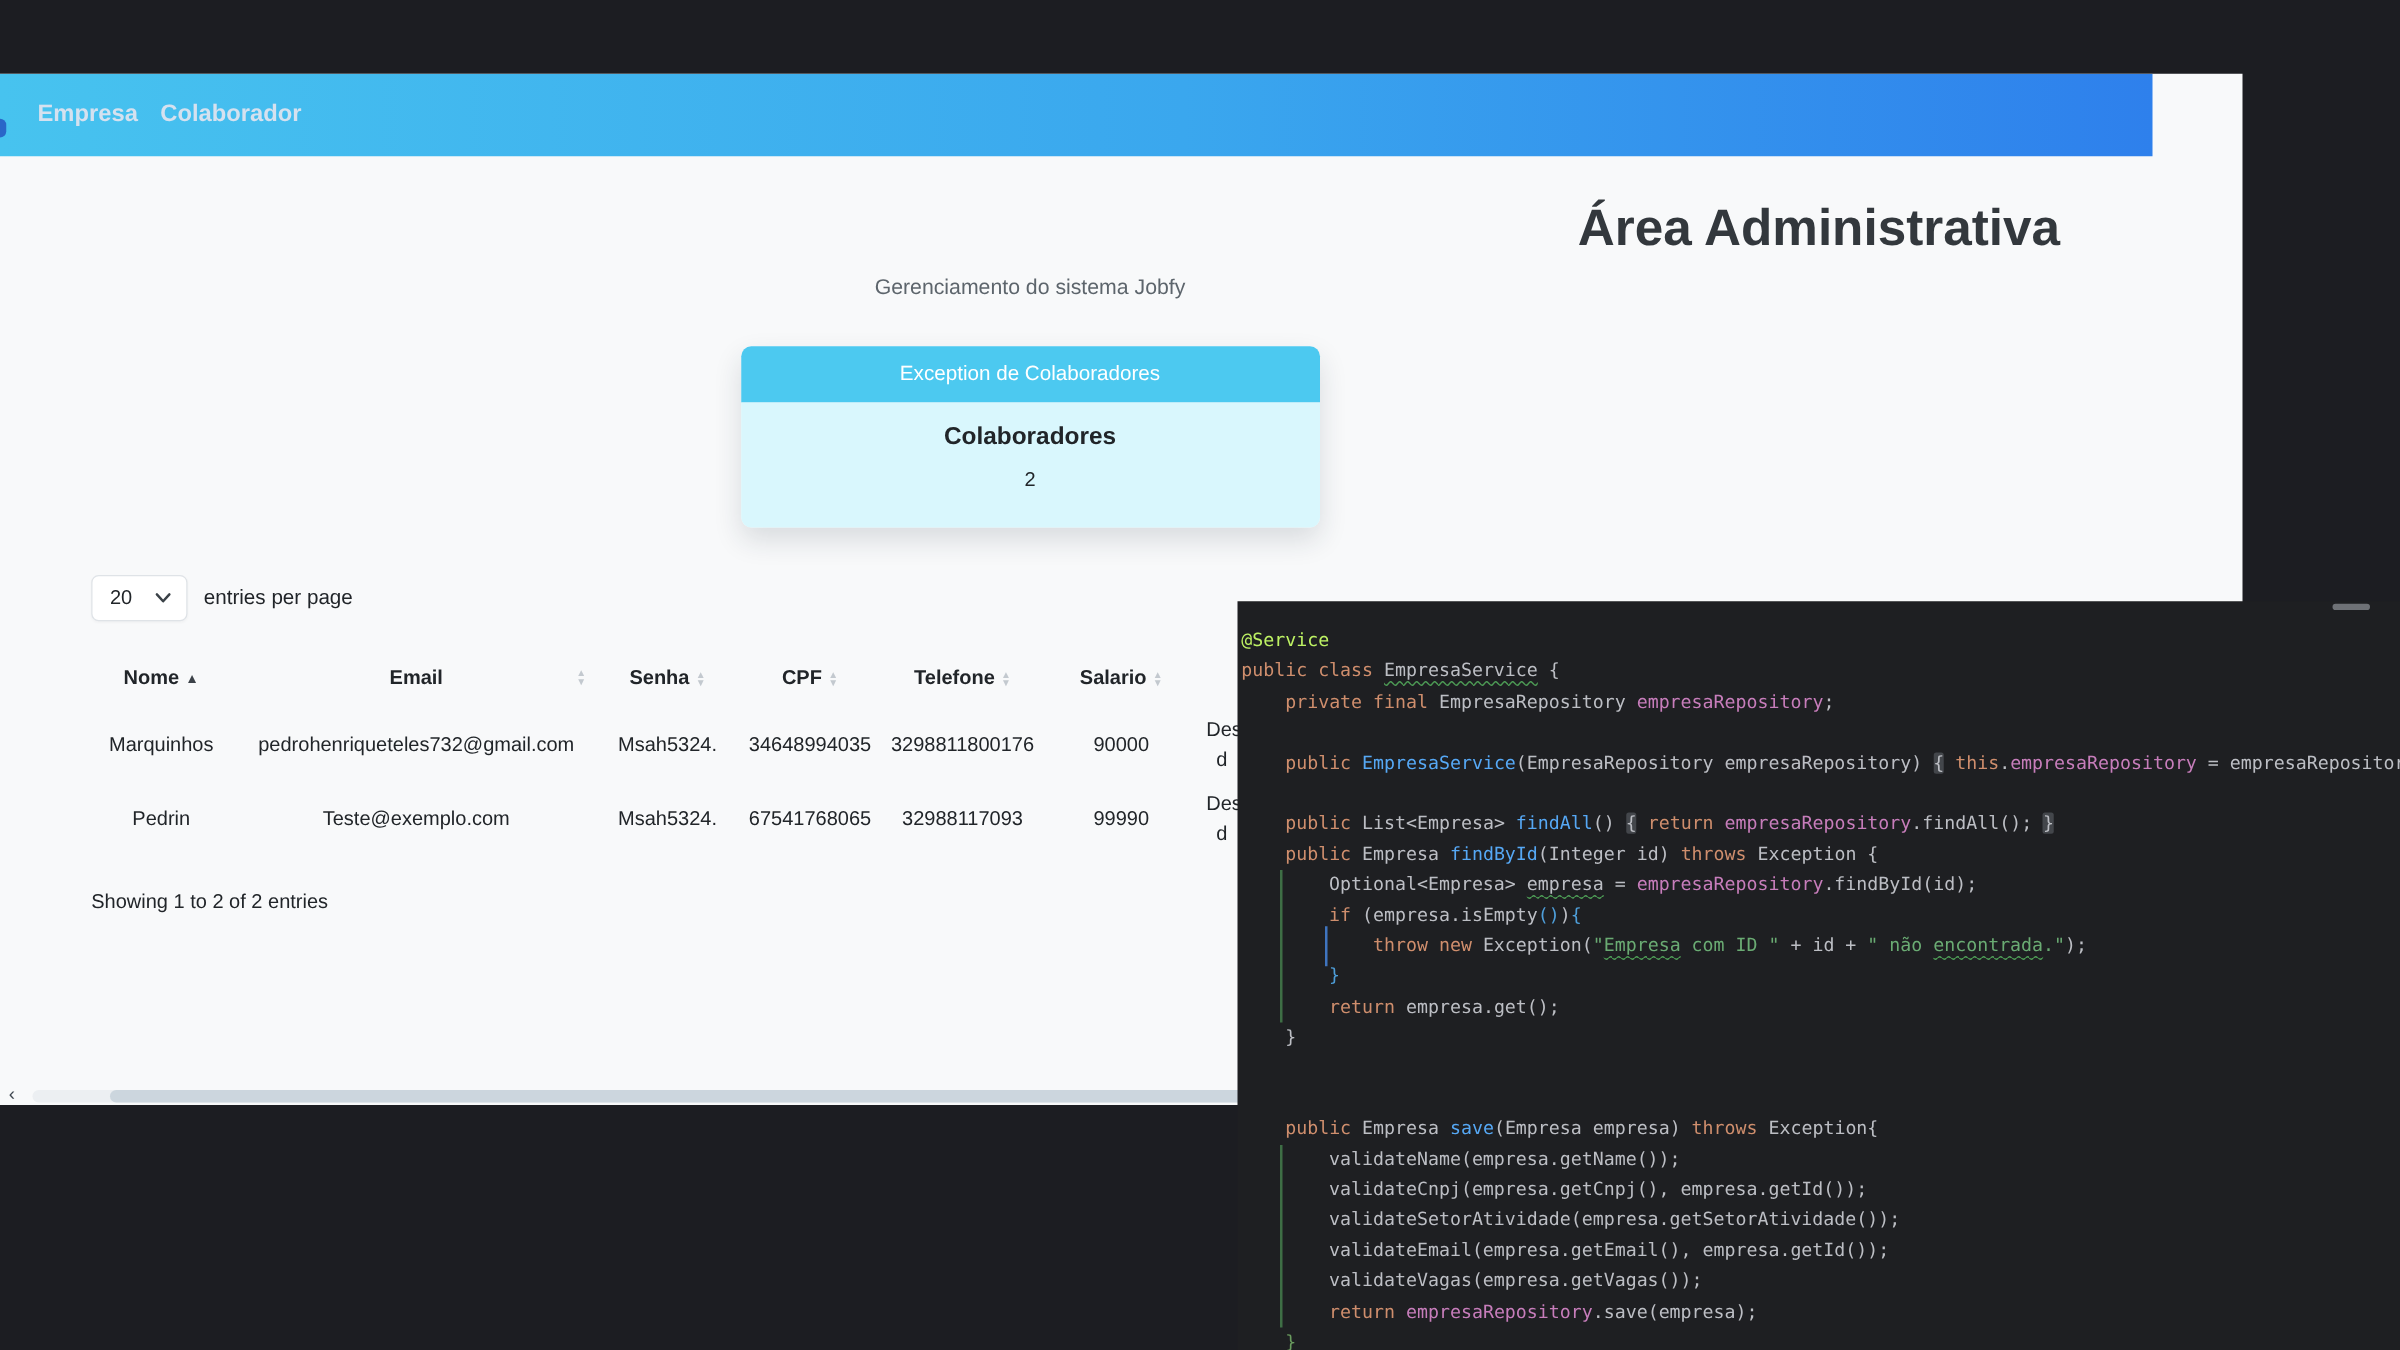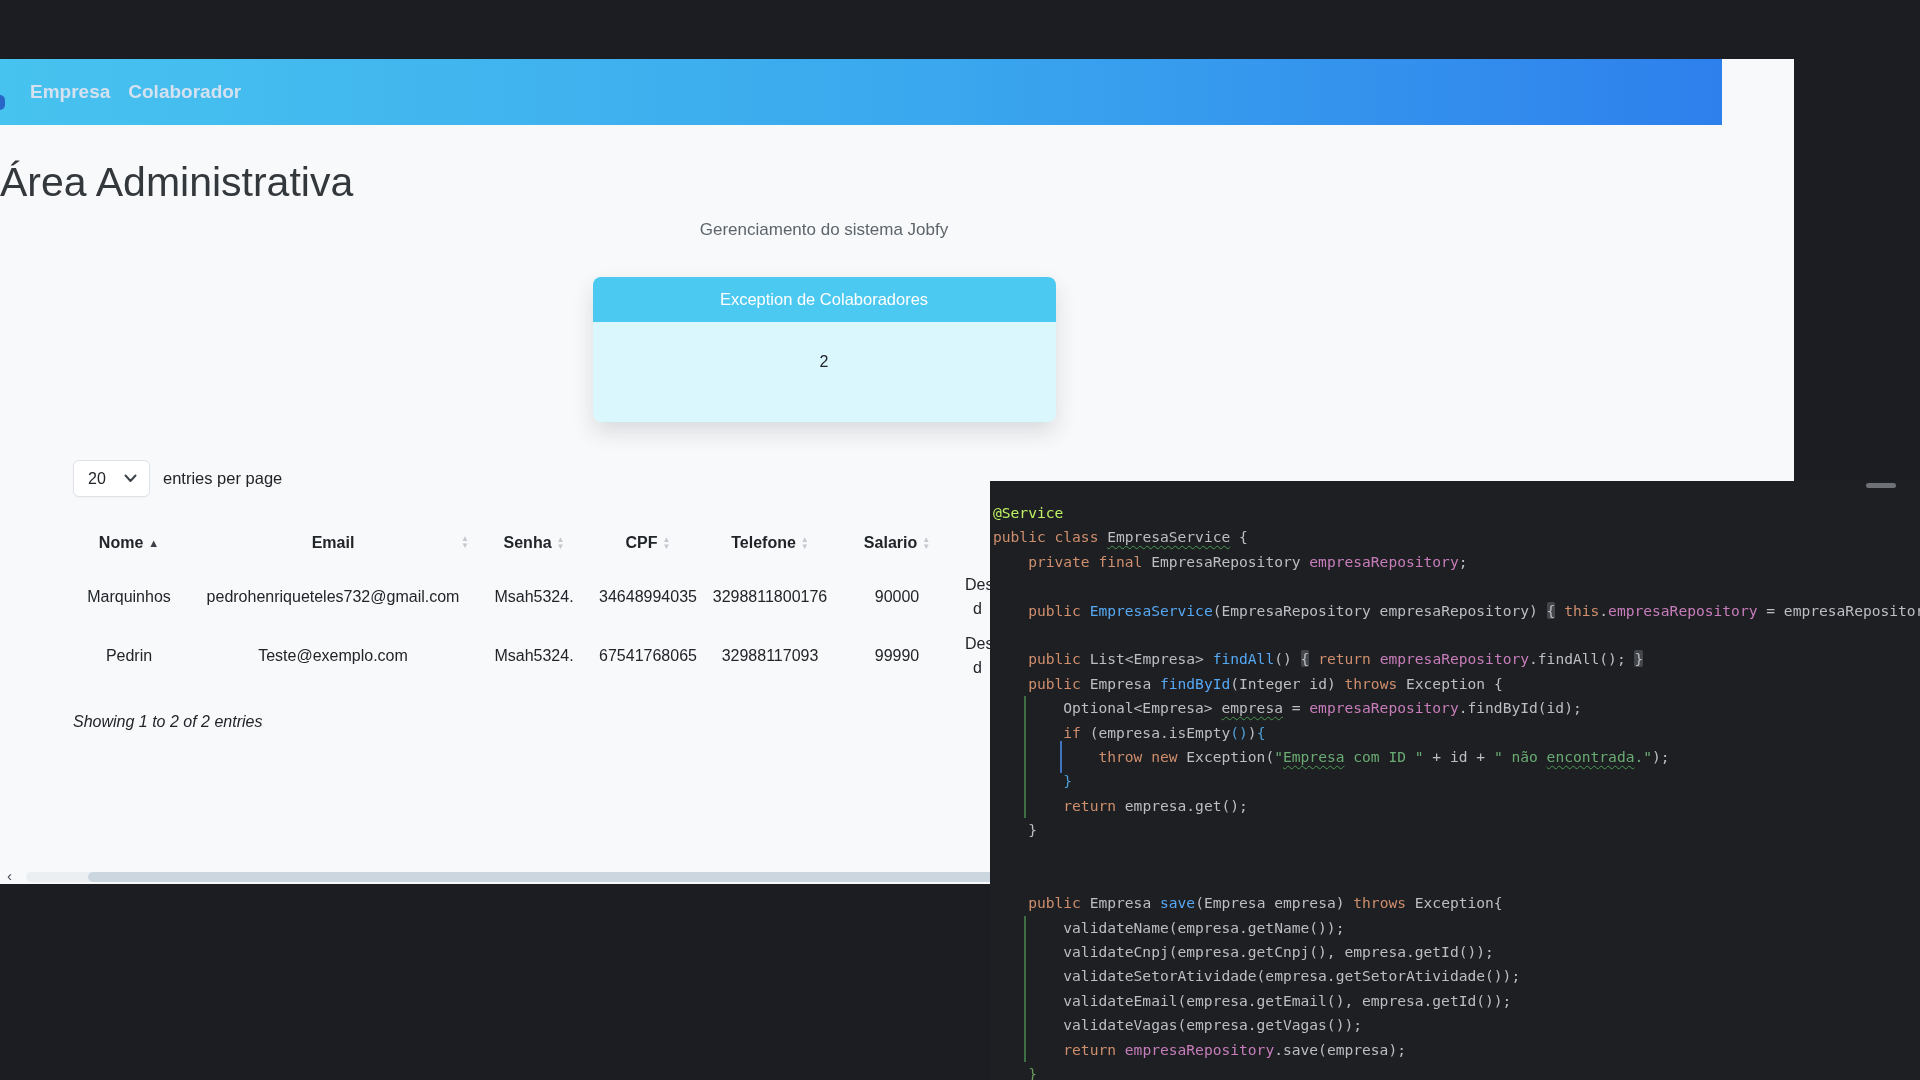--- a/index.html
+++ b/index.html
@@ -12,21 +12,21 @@
 
   .navbar { position:relative; width:1722px; height:66px;
             background:linear-gradient(90deg,#47c3ef 0%,#3aa7ee 55%,#2e80ec 100%);
             display:flex; align-items:center; }
   .brand-sliver { position:absolute; left:0; top:36px; width:5px; height:15px;
                   background:#2a66c8; border-radius:0 8px 8px 0; }
   .nav-links { display:flex; gap:18px; padding-left:30px; }
   .nav-link { font-size:19px; font-weight:bold; color:#d5e1ef; text-decoration:none; }
 
   .content { width:1648px; }
-  .page-title { margin-top:32px; text-align:left; font-size:41px; font-weight:normal; color:#33383d; line-height:50px;}
+  .page-title { margin-top:32px; text-align:right; font-size:41px; font-weight:bold; color:#33383d; line-height:50px;}
   .page-subtitle { margin-top:12px; text-align:center; font-size:17px; color:#5d656c; line-height:22px;}
 
   .stats-card { width:463px; margin:36px auto 0; border-radius:8px;
                 box-shadow:0 10px 22px rgba(30,40,60,.14); }
   .card-header { height:45px; line-height:45px; background:#4cc9f0; color:#fff;
                  text-align:center; font-size:16.5px; border-radius:8px 8px 0 0; }
   .card-body { height:100px; background:#d9f7fd; border-radius:0 0 8px 8px; padding-top:16px; }
   .cb-title { text-align:center; font-size:19.5px; font-weight:bold; color:#212529; }
   .cb-count { text-align:center; font-size:16px; color:#212529; margin-top:15px; }
 
@@ -47,21 +47,21 @@
   th { height:48px; font-weight:bold; position:relative; font-size:16px; }
   td { height:59px; }
   .c0{width:112px}.c1{width:296px}.c2{width:106px}.c3{width:122px}.c4{width:122px}.c5{width:132px}.c6{width:300px}
   .th-inner { display:inline-flex; align-items:center; gap:5px; }
   .sort-asc { font-size:11px; color:#3c4248; line-height:10px; }
   .sort-both { display:inline-flex; flex-direction:column; font-size:8px; color:#c3c9cf; line-height:7px; }
   .th-right { position:absolute; right:12px; top:16px; }
   td.extra { text-align:left; padding-left:2px; font-size:16px; line-height:24px; }
   td.extra .l2 { padding-left:8px; }
 
-  .summary { margin:28px 0 0 73px; font-size:16px; color:#212529;font-style:italic; }
+  .summary { margin:28px 0 0 73px; font-size:16px; color:#212529; }
 
   .hscroll { position:absolute; left:0; top:812px; width:1794px; height:12px; }
   .hs-arrow { position:absolute; left:7px; top:-4px; font-size:15px; color:#3f4750; cursor:pointer;}
   .hs-track { position:absolute; left:26px; top:1px; width:1752px; height:10px; background:#eceff2; border-radius:5px; }
   .hs-thumb { position:absolute; left:62px; top:0; width:1600px; height:10px; background:#ccd6de; border-radius:5px; cursor:pointer;}
 
   
   .code-window { position:absolute; left:990px; top:481px; width:930px; height:599px;
                  background:#1e1f22; z-index:5; overflow:hidden;
                  font-family:"DejaVu Sans Mono", monospace; font-size:14.6px; }
@@ -96,20 +96,21 @@
     </div>
   </nav>
 
   <div class="content">
     <h1 class="page-title">Área Administrativa</h1>
     <p class="page-subtitle">Gerenciamento do sistema Jobfy</p>
 
     <div class="stats-card">
       <div class="card-header">Exception de Colaboradores</div>
       <div class="card-body">
+        <div class="cb-title">Colaboradores</div>
         <div class="cb-count">2</div>
       </div>
     </div>
 
   </div>
 
   <div class="controls">
     <div class="select-box">
       <span class="select-value">20</span>
       <svg width="13" height="9" viewBox="0 0 13 9">

